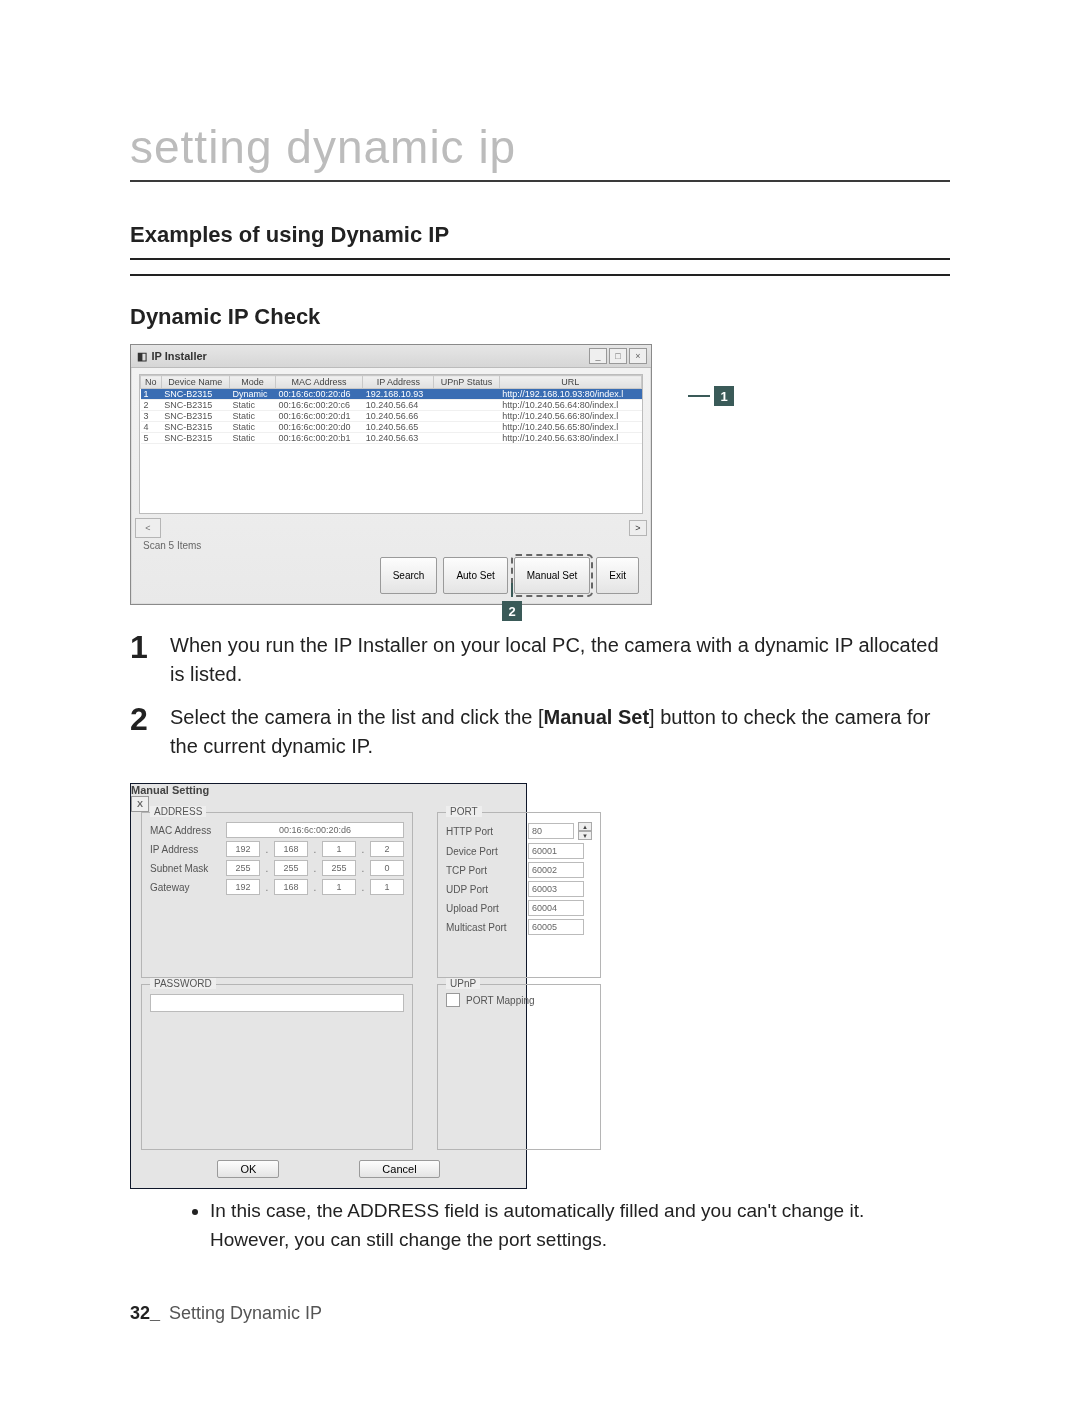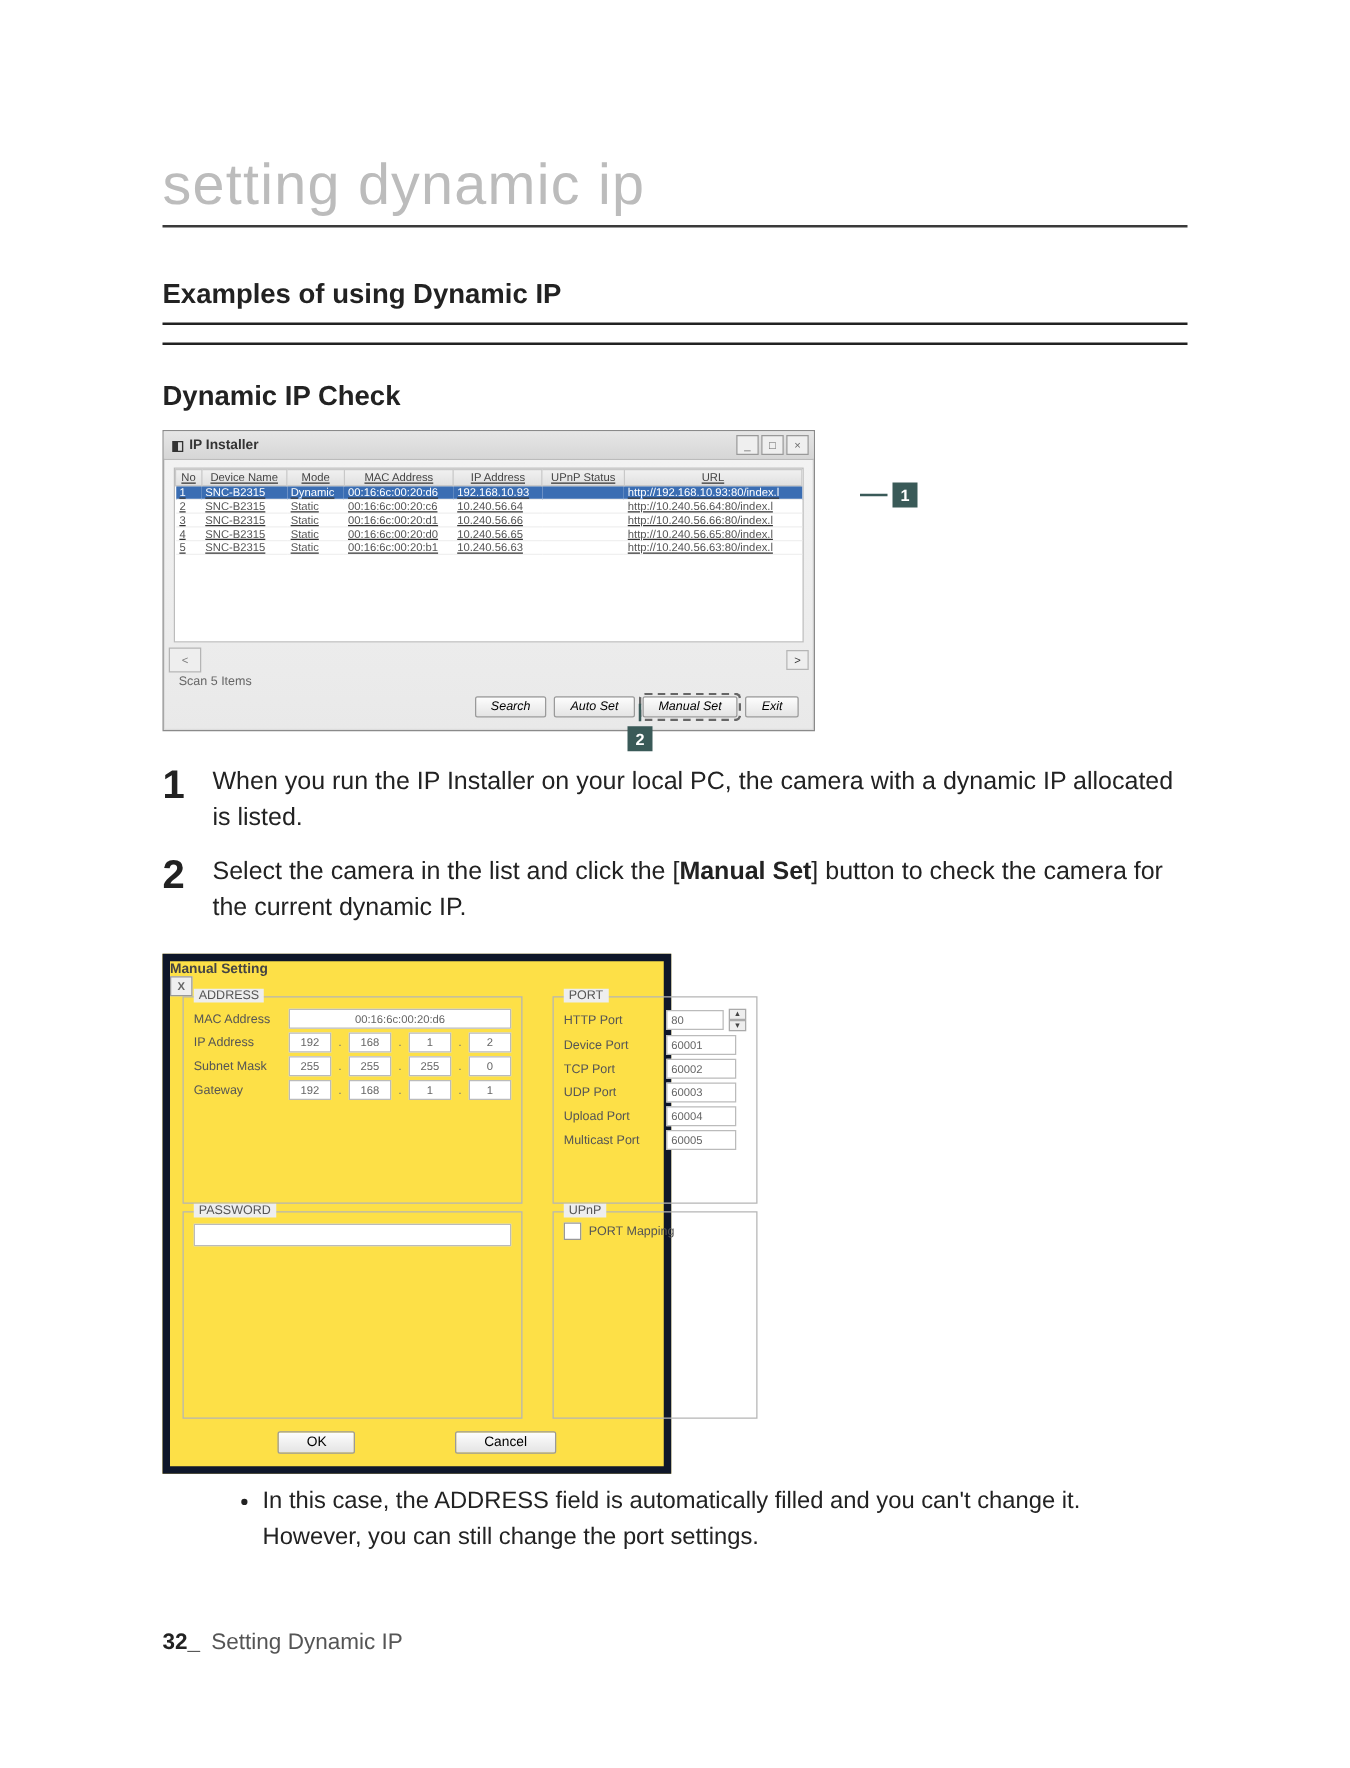--- a/index.html
+++ b/index.html
@@ -105,46 +105,46 @@
   .titlebar .ctrls { display:flex; gap:2px; }
   .titlebar .ctrls span { width:16px;height:14px;border:1px solid #999;background:#efefef;display:flex;align-items:center;justify-content:center;font-size:9px;color:#666; }
   .win .listpane {
     background:#fff;
     border: 1px solid #bcbcbc;
     margin: 6px 8px 4px 8px;
     height: 138px;
     overflow: hidden;
     position: relative;
   }
-  .win table { width:100%; border-collapse: collapse; font-size: 9px; text-decoration: underline; }
+  .win table { width:100%; border-collapse: collapse; font-size: 9px; }
   .win th { background: linear-gradient(#f0f0f0,#e0e0e0); border:1px solid #c8c8c8; padding: 1px 3px; font-weight:400; color:#444; white-space: nowrap;}
   .win td { border-bottom: 1px solid #f0f0f0; padding: 0 3px; white-space: nowrap; color:#555; }
   .win tr.hl td { background: #3a6db3; color:#fff; }
   .listfoot { display:flex; align-items:center; justify-content:flex-end; padding: 0 4px 2px 4px; gap:2px;}
   .listfoot .left { margin-right:auto; color:#777; font-size:10px; padding:2px 4px; }
   .listfoot .sc { border:1px solid #b5b5b5; background:#eee; width:16px; height:14px; display:flex; align-items:center; justify-content:center; font-size:9px;}
   .scancount { font-size:10px; color:#666; padding: 0 0 6px 12px;}
   .winbtns { display:flex; gap:6px; justify-content:flex-end; padding: 0 12px 10px 12px;}
-  .winbtns button { font-size:10px; border:1px solid #9a9a9a; background: linear-gradient(#fdfdfd,#e4e4e4); padding: 2px 12px; border-radius:2px;font-style:italic;}
+  .winbtns button { font-size:10px; border:1px solid #9a9a9a; background: linear-gradient(#fdfdfd,#e4e4e4); padding: 12px 12px; border-radius:2px;}
   .winbtns button.hl { outline: 2px dashed #666; outline-offset: 1px; }
   .callout {
     position:absolute;
     display:flex; align-items:center; gap:4px;
     font-size: 12px;
   }
   .callout .box {
     background:#3a5a58; color:#fff; width:20px;height:20px; display:flex; align-items:center;justify-content:center; font-weight:700; font-size:13px;
   }
   .callout .line { height:2px; background:#3a5a58; }
 
   
   .dlg {
-    border: 6px solid #0f172a;
+    border: 1px solid #0f172a;
     width: 395px;
-    background: #fde047;
+    background: #e5e5e5;
     font-size: 10px;
     color: #444;
     margin: 22px 0 8px 0;
   }
   .dlg .titlebar { height:20px; font-size:11px; font-weight:600; }
   .dlg .body { display:flex; gap:24px; padding: 8px 10px 4px 10px; }
   .fieldset { border: 1px solid #b5b5b5; padding: 6px 8px 8px 8px; position:relative; flex:1; }
   .fieldset.sm { flex: 0 0 150px; }
   .fieldset .legend { position:absolute; top:-7px; left:8px; background:#eee; padding:0 4px; font-size:10px; color:#555;}
   .row { display:flex; align-items:center; gap:4px; margin:3px 0;}

